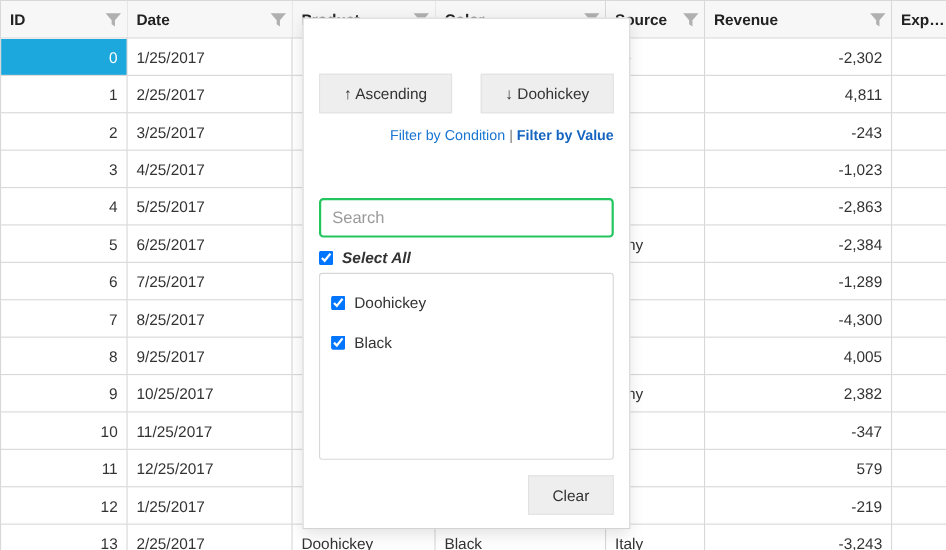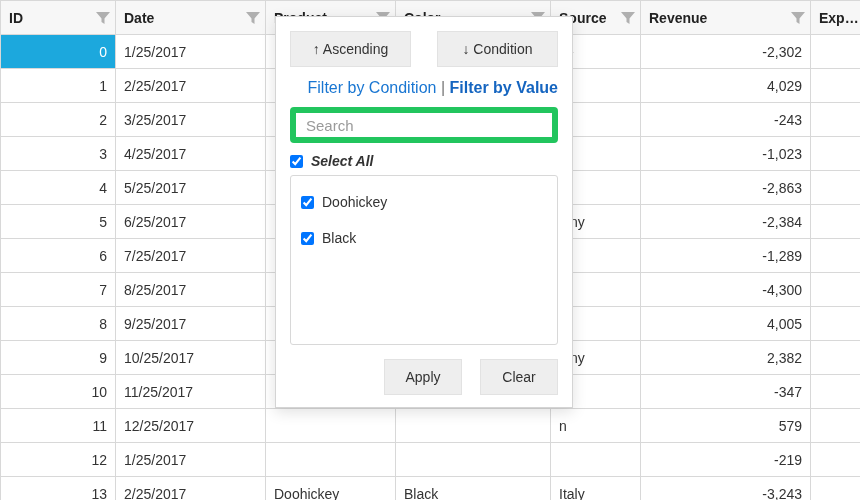--- a/index.html
+++ b/index.html
@@ -60,43 +60,44 @@
       position: absolute;
       left: 275px;
       top: 16px;
       width: 298px;
       background: #fff;
       border: 1px solid #d4d4d4;
       box-shadow: 0 4px 14px rgba(0,0,0,0.12);
       padding: 14px 14px 12px 14px;
       font-size: 14px;
     }
-    .sort-row { display:flex; gap:26px; margin-bottom:12px; }
+    .sort-row { display:flex; gap:26px; margin-bottom:12px;margin-top:36px; }
     .sort-btn {
       flex:1;
       background:#eeeeee;
       border:1px solid #e2e2e2;
       height:36px;
       font-size:14px;
       cursor:pointer;
       color:#333;
     }
-    .links-row { text-align:right; font-size:16px; color:#1976d2; margin-bottom:10px; }
+    .links-row { text-align:right; font-size:13px; color:#1976d2; margin-bottom:10px; }
     .links-row .link-cond { color:#1976d2; cursor:pointer; }
     .links-row .sep { color:#777; }
     .links-row .link-val { color:#1565c0; font-weight:600; cursor:pointer; }
     .search {
       width:100%;
       height:36px;
-      border:6px solid #22c55e;
+      border:2px solid #22c55e;
       border-radius:4px;
       padding:0 10px;
       font-size:15px;
       color:#555;
       margin-bottom:10px;
+      margin-top:40px;
     }
     .search::placeholder { color:#9a9a9a; }
     .select-all { display:flex; align-items:center; gap:8px; margin-bottom:6px; }
     .select-all label { font-weight:700; cursor:pointer;font-style:italic; }
     .values-box {
       border:1px solid #d8d8d8;
       border-radius:3px;
       padding:8px 10px;
       height:170px;
       overflow:auto;
@@ -191,21 +192,21 @@
         <td>ce</td>
         <td class="rev-col">-2,302</td>
         <td class="rev-col"></td>
       </tr>
       <tr>
         <td class="id-col">1</td>
         <td>2/25/2017</td>
         <td></td>
         <td></td>
         <td>n</td>
-        <td class="rev-col">4,029</td>
+        <td class="rev-col">4,811</td>
         <td class="rev-col"></td>
       </tr>
       <tr>
         <td class="id-col">2</td>
         <td>3/25/2017</td>
         <td></td>
         <td></td>
         <td></td>
         <td class="rev-col">-243</td>
         <td class="rev-col"></td>
@@ -308,37 +309,36 @@
         <td>Italy</td>
         <td class="rev-col">-3,243</td>
         <td class="rev-col"></td>
       </tr>
     </tbody>
 </table>
 
 <div class="filter-panel">
   <div class="sort-row">
     <button class="sort-btn">↑ Ascending</button>
-    <button class="sort-btn">↓ Condition</button>
+    <button class="sort-btn">↓ Doohickey</button>
   </div>
   <div class="links-row">
     <span class="link-cond">Filter by Condition</span><span class="sep"> | </span><span class="link-val">Filter by Value</span>
   </div>
   <input class="search" type="text" placeholder="Search" style="">
   <div class="select-all">
     <input type="checkbox" id="sa" checked="" style="">
     <label for="sa">Select All</label>
   </div>
   <div class="values-box" id="values-box">
       <div class="value-row">
         <input type="checkbox" checked="" id="fv0" style="">
         <label for="fv0">Doohickey</label>
       </div>
       <div class="value-row">
         <input type="checkbox" checked="" id="fv2" style="">
         <label for="fv2">Black</label>
       </div>
     </div>
   <div class="actions-row">
-    <button class="act-btn">Apply</button>
     <button class="act-btn">Clear</button>
   </div>
 </div>
 
 </body></html>

